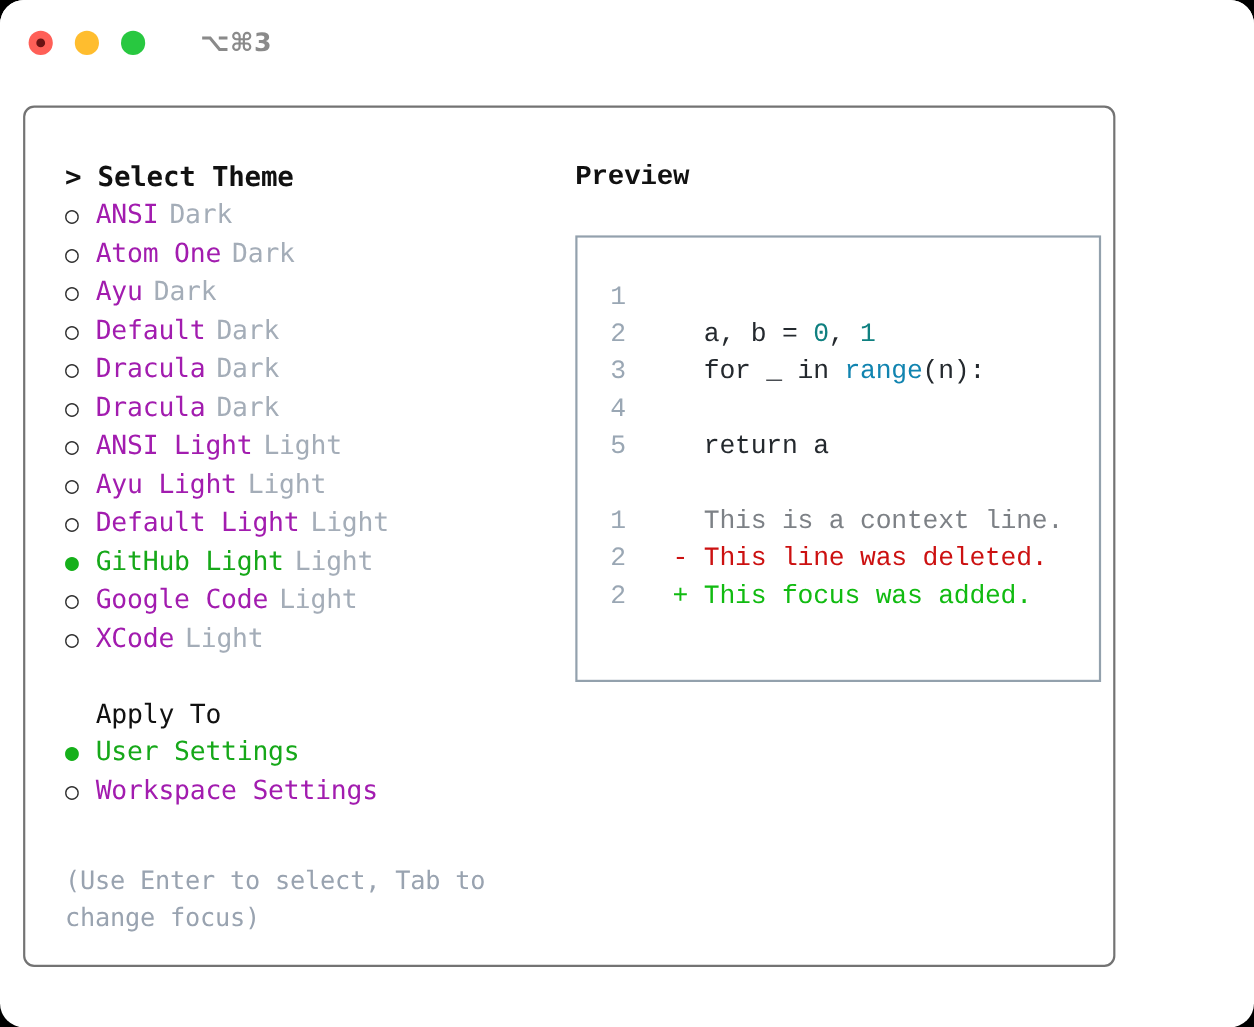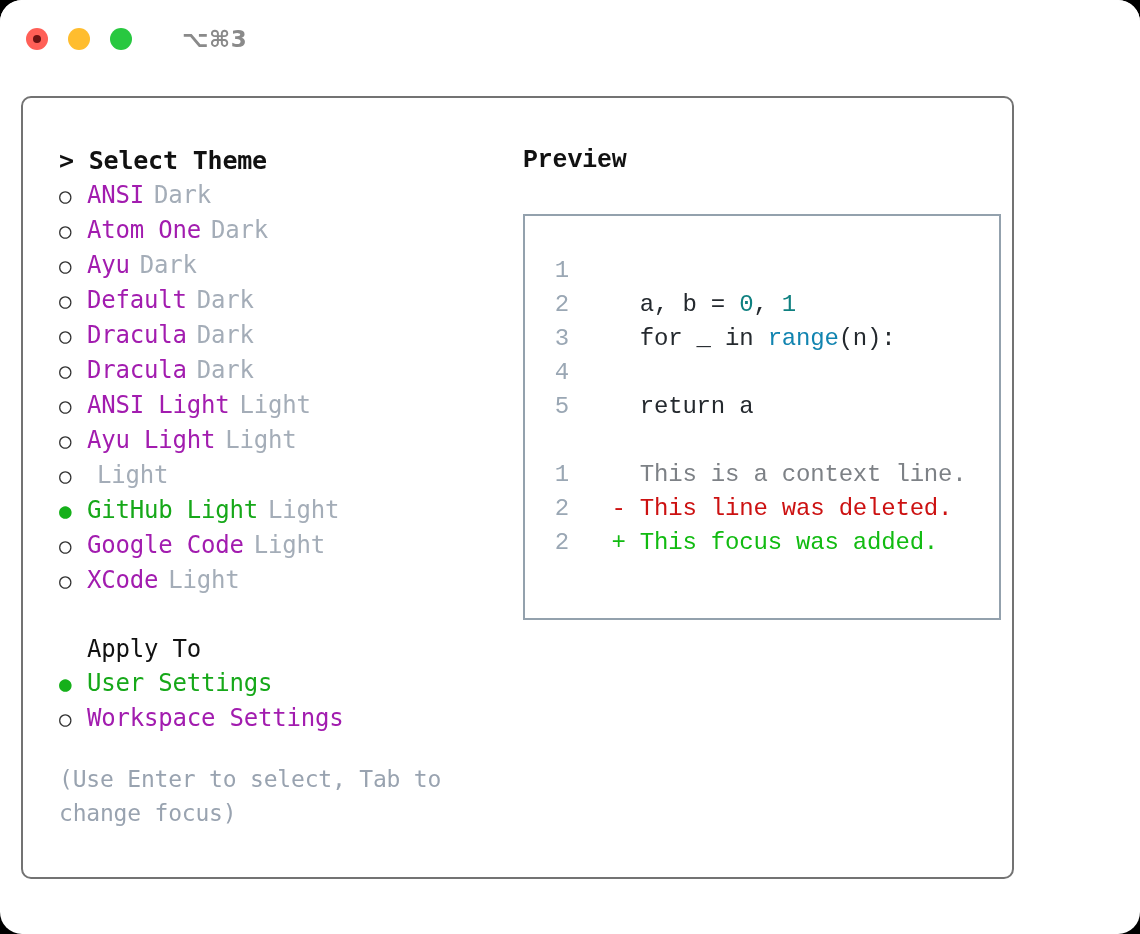--- a/index.html
+++ b/index.html
@@ -126,21 +126,21 @@
     font-size: 24px;
     color: #111111;
     line-height: 34px;
     padding-left: 28px;
     white-space: pre;
     letter-spacing: -0.2px;
     margin-top: 16px;
   }
 
   #hint {
-    margin-top: 26px;
+    margin-top: 48px;
     font-size: 23px;
     line-height: 34px;
     color: #99a3b0;
     width: 404px;
     letter-spacing: -0.2px;
   }
 
   
   #right-col {
     flex: 1;
@@ -214,21 +214,21 @@
 
         <div id="theme-list">
             <div class="opt-row"><span class="bullet">○</span><span class="opt-label">ANSI</span><span class="opt-variant">Dark</span></div>
             <div class="opt-row"><span class="bullet">○</span><span class="opt-label">Atom One</span><span class="opt-variant">Dark</span></div>
             <div class="opt-row"><span class="bullet">○</span><span class="opt-label">Ayu</span><span class="opt-variant">Dark</span></div>
             <div class="opt-row"><span class="bullet">○</span><span class="opt-label">Default</span><span class="opt-variant">Dark</span></div>
             <div class="opt-row"><span class="bullet">○</span><span class="opt-label">Dracula</span><span class="opt-variant">Dark</span></div>
             <div class="opt-row"><span class="bullet">○</span><span class="opt-label">Dracula</span><span class="opt-variant">Dark</span></div>
             <div class="opt-row"><span class="bullet">○</span><span class="opt-label">ANSI Light</span><span class="opt-variant">Light</span></div>
             <div class="opt-row"><span class="bullet">○</span><span class="opt-label">Ayu Light</span><span class="opt-variant">Light</span></div>
-            <div class="opt-row"><span class="bullet">○</span><span class="opt-variant">Light</span></div>
+            <div class="opt-row"><span class="bullet">○</span><span class="opt-label">Default Light</span><span class="opt-variant">Light</span></div>
             <div class="opt-row selected"><span class="bullet sel">●</span><span class="opt-label">GitHub Light</span><span class="opt-variant">Light</span></div>
             <div class="opt-row"><span class="bullet">○</span><span class="opt-label">Google Code</span><span class="opt-variant">Light</span></div>
             <div class="opt-row"><span class="bullet">○</span><span class="opt-label">XCode</span><span class="opt-variant">Light</span></div>
           </div>
 
         <div id="apply-section">
           <div class="subsection-header">Apply To</div>
           <div id="apply-list">
               <div class="opt-row selected"><span class="bullet sel">●</span><span class="opt-label">User Settings</span></div>
               <div class="opt-row"><span class="bullet">○</span><span class="opt-label">Workspace Settings</span></div>

